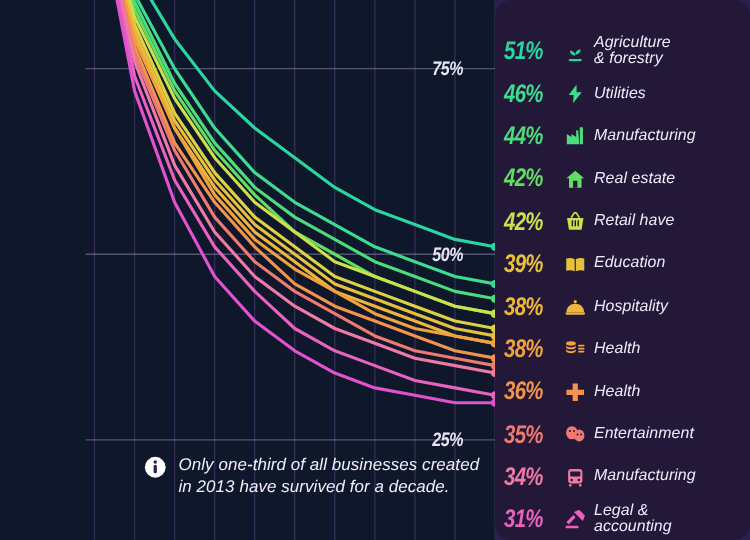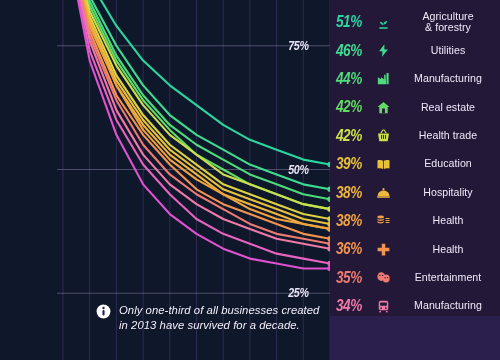--- a/index.html
+++ b/index.html
@@ -69,25 +69,26 @@
     line-height: 15.2px;
     color: #f2eefb;
     letter-spacing: 0.05px;
   }
 
   
   #legend-panel {
     position: absolute;
     left: 330px; top: 0;
     width: 170px;
-    height: 316px;
+    height: 360px;
     background: #241838;
-    padding-top: 8px;
+    padding-top: 20px;
     box-sizing: border-box;
     overflow: hidden;
+    border-radius: 11px;
   }
   .legend-row {
     display: flex;
     align-items: center;
     height: 28.4px;
     padding-left: 6px;
     box-sizing: border-box;
   }
   .legend-pct {
     flex: 0 0 34px;
@@ -105,25 +106,25 @@
     display: flex;
     align-items: center;
     justify-content: center;
     height: 20px;
   }
   .legend-icon svg { display: block; }
   .legend-label {
     flex: 1 1 auto;
     font-family: "Liberation Sans", sans-serif;
     font-size: 10.6px;
+    font-style: italic;
     line-height: 11.6px;
     color: #efe9fa;
     white-space: pre-line;
     letter-spacing: 0.05px;
-    text-align: center;
   }
 </style>
 </head>
 <body>
 
 <div id="root">
 
   <div id="chart-panel">
     <svg id="chart-svg" viewBox="0 0 330 360" preserveAspectRatio="none">
       <g id="grid-vertical">
@@ -241,21 +242,21 @@
         <div class="legend-pct" style="color: rgb(203, 224, 74);">42%</div>
         <div class="legend-icon">
           <svg viewBox="0 0 24 24" width="15" height="15" fill="#cbe04a">
             <path d="M3.2 8.6h17.6L18.7 21H5.3z"></path>
         <path d="M7.6 8.2L11 3.1h2l3.4 5.1" stroke="#cbe04a" stroke-width="1.7" fill="none"></path>
         <rect x="8.2" y="11" width="1.5" height="6.4" fill="#241838"></rect>
         <rect x="11.3" y="11" width="1.5" height="6.4" fill="#241838"></rect>
         <rect x="14.4" y="11" width="1.5" height="6.4" fill="#241838"></rect>
           </svg>
         </div>
-        <div class="legend-label">Health trade</div>
+        <div class="legend-label">Retail have</div>
       </div>
       <div class="legend-row">
         <div class="legend-pct" style="color: rgb(232, 193, 60);">39%</div>
         <div class="legend-icon">
           <svg viewBox="0 0 24 24" width="15" height="15" fill="#e8c13c">
             <path d="M2.4 5.4c2.9-.9 6.1-.8 9 .6v13c-2.9-1.4-6.1-1.5-9-.6z"></path>
         <path d="M21.6 5.4c-2.9-.9-6.1-.8-9 .6v13c2.9-1.4 6.1-1.5 9-.6z"></path>
           </svg>
         </div>
         <div class="legend-label">Education</div>

